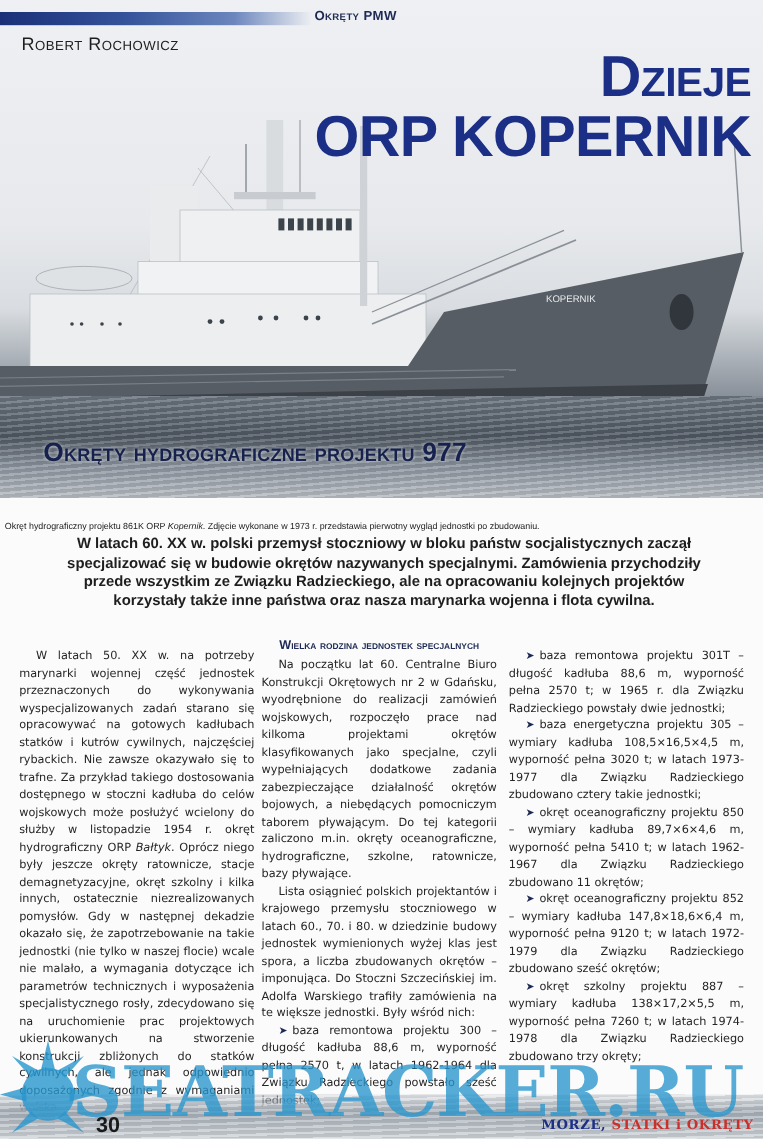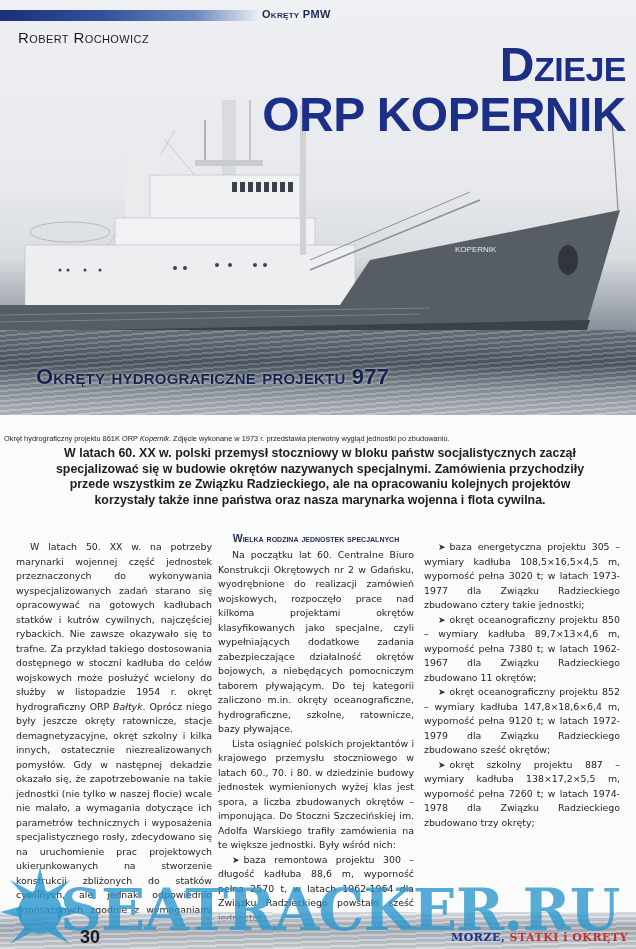--- a/index.html
+++ b/index.html
@@ -185,22 +185,23 @@
 </div>
 
 <div class="col col2">
   <div class="sub-head">Wielka rodzina jednostek specjalnych</div>
   <p>Na początku lat 60. Centralne Biuro Konstrukcji Okrętowych nr 2 w Gdańsku, wyodrębnione do realizacji zamówień wojskowych, rozpoczęło prace nad kilkoma projektami okrętów klasyfikowanych jako specjalne, czyli wypełniających dodatkowe zadania zabezpieczające działalność okrętów bojowych, a niebędących pomocniczym taborem pływającym. Do tej kategorii zaliczono m.in. okręty oceanograficzne, hydrograficzne, szkolne, ratownicze, bazy pływające.</p>
   <p>Lista osiągnieć polskich projektantów i krajowego przemysłu stoczniowego w latach 60., 70. i 80. w dziedzinie budowy jednostek wymienionych wyżej klas jest spora, a liczba zbudowanych okrętów – imponująca. Do Stoczni Szczecińskiej im. Adolfa Warskiego trafiły zamówienia na te większe jednostki. Były wśród nich:</p>
   <p class="bullet"><span class="arrow">➤</span><span>baza remontowa projektu 300 – długość kadłuba 88,6 m, wyporność pełna 2570 t, w latach 1962-1964 dla Związku Radzieckiego powstało sześć jednostek;</span></p>
 </div>
 
 <div class="col col3">
+  <p class="bullet"><span class="arrow">➤</span><span>baza remontowa projektu 301T – długość kadłuba 88,6 m, wyporność pełna 2570 t; w 1965 r. dla Związku Radzieckiego powstały dwie jednostki;</span></p>
   <p class="bullet"><span class="arrow">➤</span><span>baza energetyczna projektu 305 – wymiary kadłuba 108,5×16,5×4,5 m, wyporność pełna 3020 t; w latach 1973-1977 dla Związku Radzieckiego zbudowano cztery takie jednostki;</span></p>
-  <p class="bullet"><span class="arrow">➤</span><span>okręt oceanograficzny projektu 850 – wymiary kadłuba 89,7×13×4,6 m, wyporność pełna 7380 t; w latach 1962-1967 dla Związku Radzieckiego zbudowano 11 okrętów;</span></p>
+  <p class="bullet"><span class="arrow">➤</span><span>okręt oceanograficzny projektu 850 – wymiary kadłuba 89,7×6×4,6 m, wyporność pełna 5410 t; w latach 1962-1967 dla Związku Radzieckiego zbudowano 11 okrętów;</span></p>
   <p class="bullet"><span class="arrow">➤</span><span>okręt oceanograficzny projektu 852 – wymiary kadłuba 147,8×18,6×6,4 m, wyporność pełna 9120 t; w latach 1972-1979 dla Związku Radzieckiego zbudowano sześć okrętów;</span></p>
   <p class="bullet"><span class="arrow">➤</span><span>okręt szkolny projektu 887 – wymiary kadłuba 138×17,2×5,5 m, wyporność pełna 7260 t; w latach 1974-1978 dla Związku Radzieckiego zbudowano trzy okręty;</span></p>
 </div>
 
 <div class="bottom"></div>
 <svg class="wm-burst" viewBox="0 0 100 87">
   <g fill="rgba(40,150,205,.8)">
     <circle cx="40" cy="50" r="22"></circle>
     <polygon points="40,5 46,30 34,30"></polygon>
     <polygon points="80,50 58,56 58,44"></polygon>

